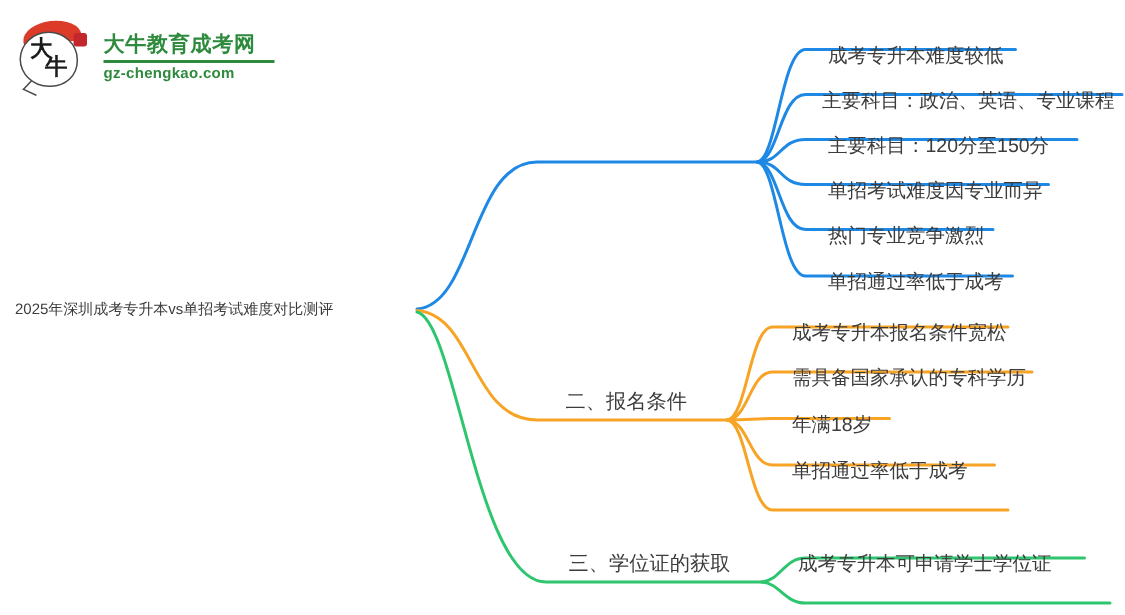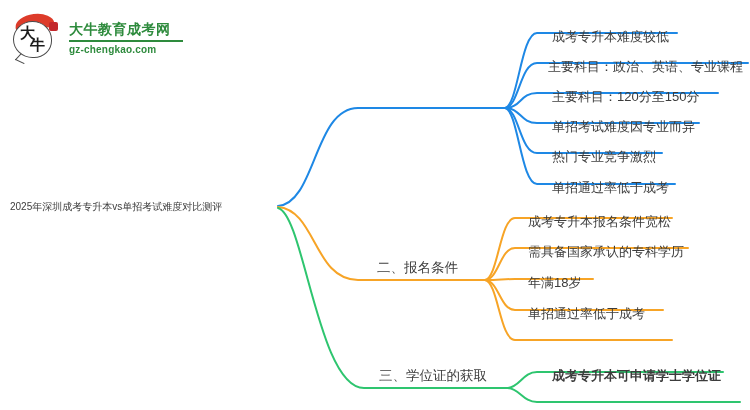--- a/index.html
+++ b/index.html
@@ -92,15 +92,15 @@
   <div class="node leaf-label" style="left:552px;top:72px;">主要科目：120分至150分</div>
   <div class="node leaf-label" style="left:552px;top:102px;">单招考试难度因专业而异</div>
   <div class="node leaf-label" style="left:552px;top:132px;">热门专业竞争激烈</div>
   <div class="node leaf-label" style="left:552px;top:163px;">单招通过率低于成考</div>
 
   <div class="node leaf-label" style="left:528px;top:197px;">成考专升本报名条件宽松</div>
   <div class="node leaf-label" style="left:528px;top:227px;">需具备国家承认的专科学历</div>
   <div class="node leaf-label" style="left:528px;top:258px;">年满18岁</div>
   <div class="node leaf-label" style="left:528px;top:289px;">单招通过率低于成考</div>
 
-  <div class="node leaf-label" style="left:552px;top:351px;font-weight:bold;">成考专升本可申请学士学位证</div>
+  <div class="node leaf-label" style="left:532px;top:351px;">成考专升本可申请学士学位证</div>
 
 </div>
 
 </body></html>

